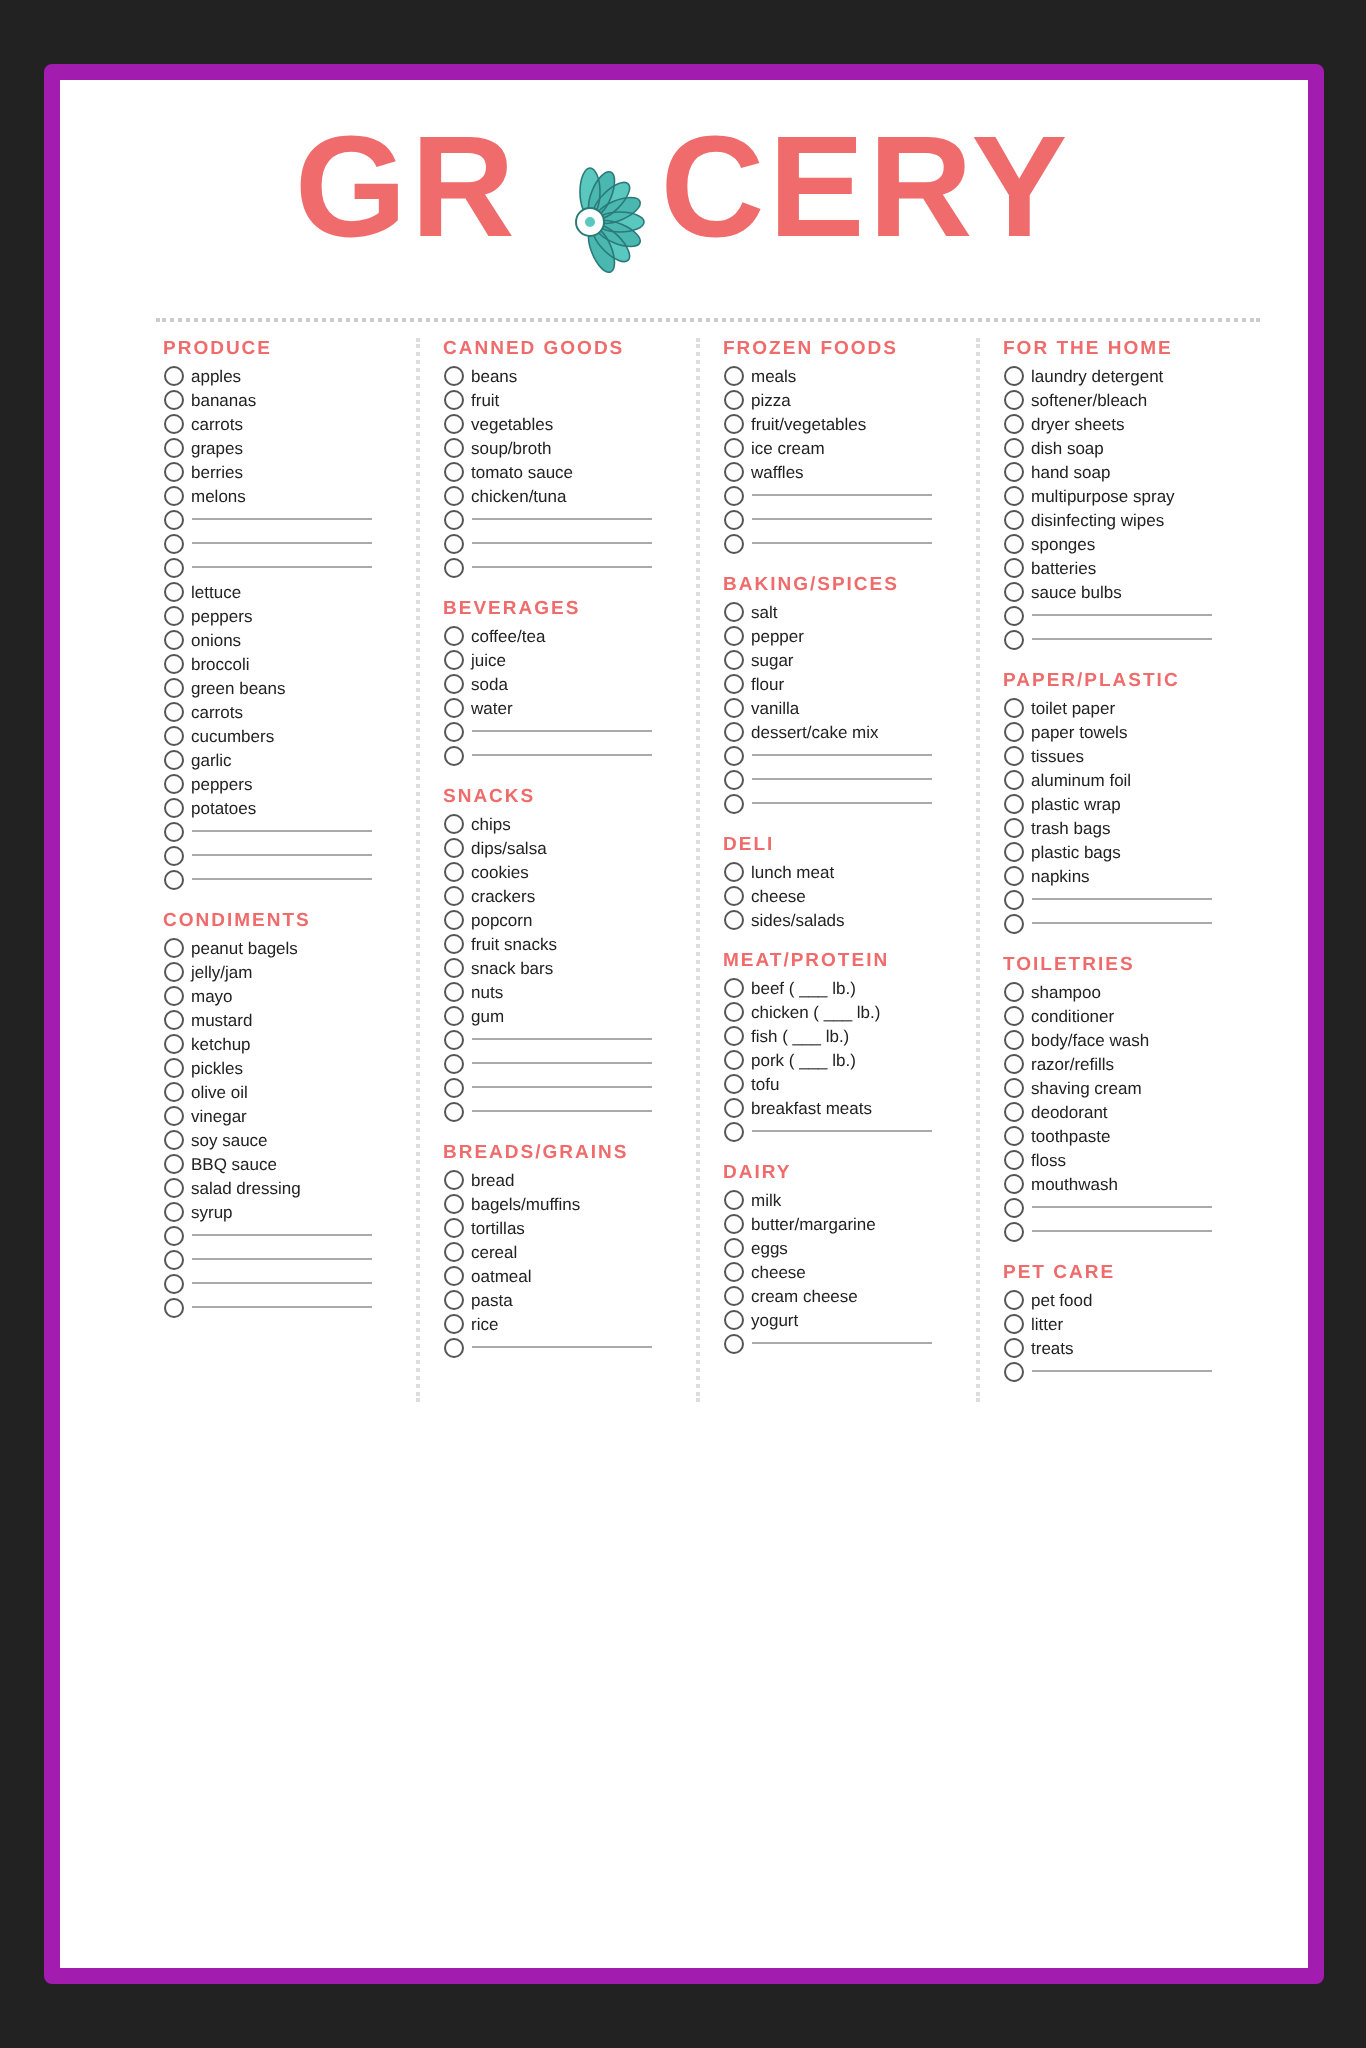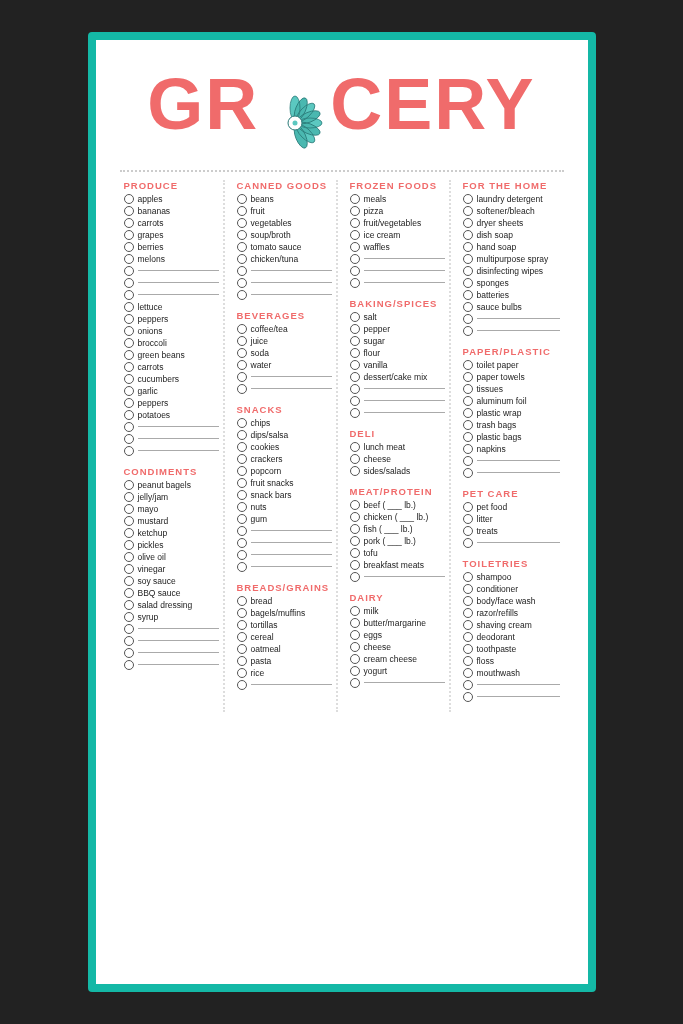--- a/index.html
+++ b/index.html
@@ -6,25 +6,25 @@
     body {
       background: #222;
       display: flex;
       justify-content: center;
       align-items: center;
       min-height: 100vh;
       font-family: Arial, sans-serif;
     }
     .page {
       background: #fff;
-      width: 508px;
+      width: 640px;
       min-height: 960px;
-      border: 8px solid #14b8a6;
+      border: 8px solid #a21caf;
       border-radius: 4px;
-      padding: 28px 24px 24px 24px;
+      padding: 18px 24px 24px 24px;
     }
     .title-area {
       text-align: center;
       margin-bottom: 14px;
     }
     .title-text {
       font-size: 72px;
       font-weight: 900;
       color: #f06b6b;
       letter-spacing: 2px;
@@ -36,20 +36,21 @@
       display: inline-block;
       vertical-align: middle;
       margin: 0 2px;
     }
     .columns {
       display: grid;
       grid-template-columns: 1fr 1fr 1fr 1fr;
       gap: 0 8px;
       border-top: 2px dotted #ccc;
       padding-top: 8px;
+      margin-left: 24px;
     }
     .col { padding: 0 4px; border-right: 2px dotted #ddd; }
     .col:last-child { border-right: none; }
     .section { margin-bottom: 10px; }
     .section-title {
       font-size: 9.5px;
       font-weight: 900;
       color: #f06b6b;
       letter-spacing: 1px;
       text-transform: uppercase;
@@ -694,79 +695,79 @@
         <div class="blank-line">
             <span class="circle"></span>
             <span class="line"></span>
           </div>
         <div class="blank-line">
             <span class="circle"></span>
             <span class="line"></span>
           </div>
       </div>
       <div class="section">
+        <div class="section-title">TOILETRIES</div>
+        <div class="item">
+            <span class="circle"></span>
+            <span class="item-label">shampoo</span>
+          </div>
+        <div class="item">
+            <span class="circle"></span>
+            <span class="item-label">conditioner</span>
+          </div>
+        <div class="item">
+            <span class="circle"></span>
+            <span class="item-label">body/face wash</span>
+          </div>
+        <div class="item">
+            <span class="circle"></span>
+            <span class="item-label">razor/refills</span>
+          </div>
+        <div class="item">
+            <span class="circle"></span>
+            <span class="item-label">shaving cream</span>
+          </div>
+        <div class="item">
+            <span class="circle"></span>
+            <span class="item-label">deodorant</span>
+          </div>
+        <div class="item">
+            <span class="circle"></span>
+            <span class="item-label">toothpaste</span>
+          </div>
+        <div class="item">
+            <span class="circle"></span>
+            <span class="item-label">floss</span>
+          </div>
+        <div class="item">
+            <span class="circle"></span>
+            <span class="item-label">mouthwash</span>
+          </div>
+        <div class="blank-line">
+            <span class="circle"></span>
+            <span class="line"></span>
+          </div>
+        <div class="blank-line">
+            <span class="circle"></span>
+            <span class="line"></span>
+          </div>
+      </div>
+      <div class="section">
         <div class="section-title">PET CARE</div>
         <div class="item">
             <span class="circle"></span>
             <span class="item-label">pet food</span>
           </div>
         <div class="item">
             <span class="circle"></span>
             <span class="item-label">litter</span>
           </div>
         <div class="item">
             <span class="circle"></span>
             <span class="item-label">treats</span>
-          </div>
-        <div class="blank-line">
-            <span class="circle"></span>
-            <span class="line"></span>
-          </div>
-      </div>
-      <div class="section">
-        <div class="section-title">TOILETRIES</div>
-        <div class="item">
-            <span class="circle"></span>
-            <span class="item-label">shampoo</span>
-          </div>
-        <div class="item">
-            <span class="circle"></span>
-            <span class="item-label">conditioner</span>
-          </div>
-        <div class="item">
-            <span class="circle"></span>
-            <span class="item-label">body/face wash</span>
-          </div>
-        <div class="item">
-            <span class="circle"></span>
-            <span class="item-label">razor/refills</span>
-          </div>
-        <div class="item">
-            <span class="circle"></span>
-            <span class="item-label">shaving cream</span>
-          </div>
-        <div class="item">
-            <span class="circle"></span>
-            <span class="item-label">deodorant</span>
-          </div>
-        <div class="item">
-            <span class="circle"></span>
-            <span class="item-label">toothpaste</span>
-          </div>
-        <div class="item">
-            <span class="circle"></span>
-            <span class="item-label">floss</span>
-          </div>
-        <div class="item">
-            <span class="circle"></span>
-            <span class="item-label">mouthwash</span>
-          </div>
-        <div class="blank-line">
-            <span class="circle"></span>
-            <span class="line"></span>
           </div>
         <div class="blank-line">
             <span class="circle"></span>
             <span class="line"></span>
           </div>
       </div>
     </div>
   </div>
 </div>
 

